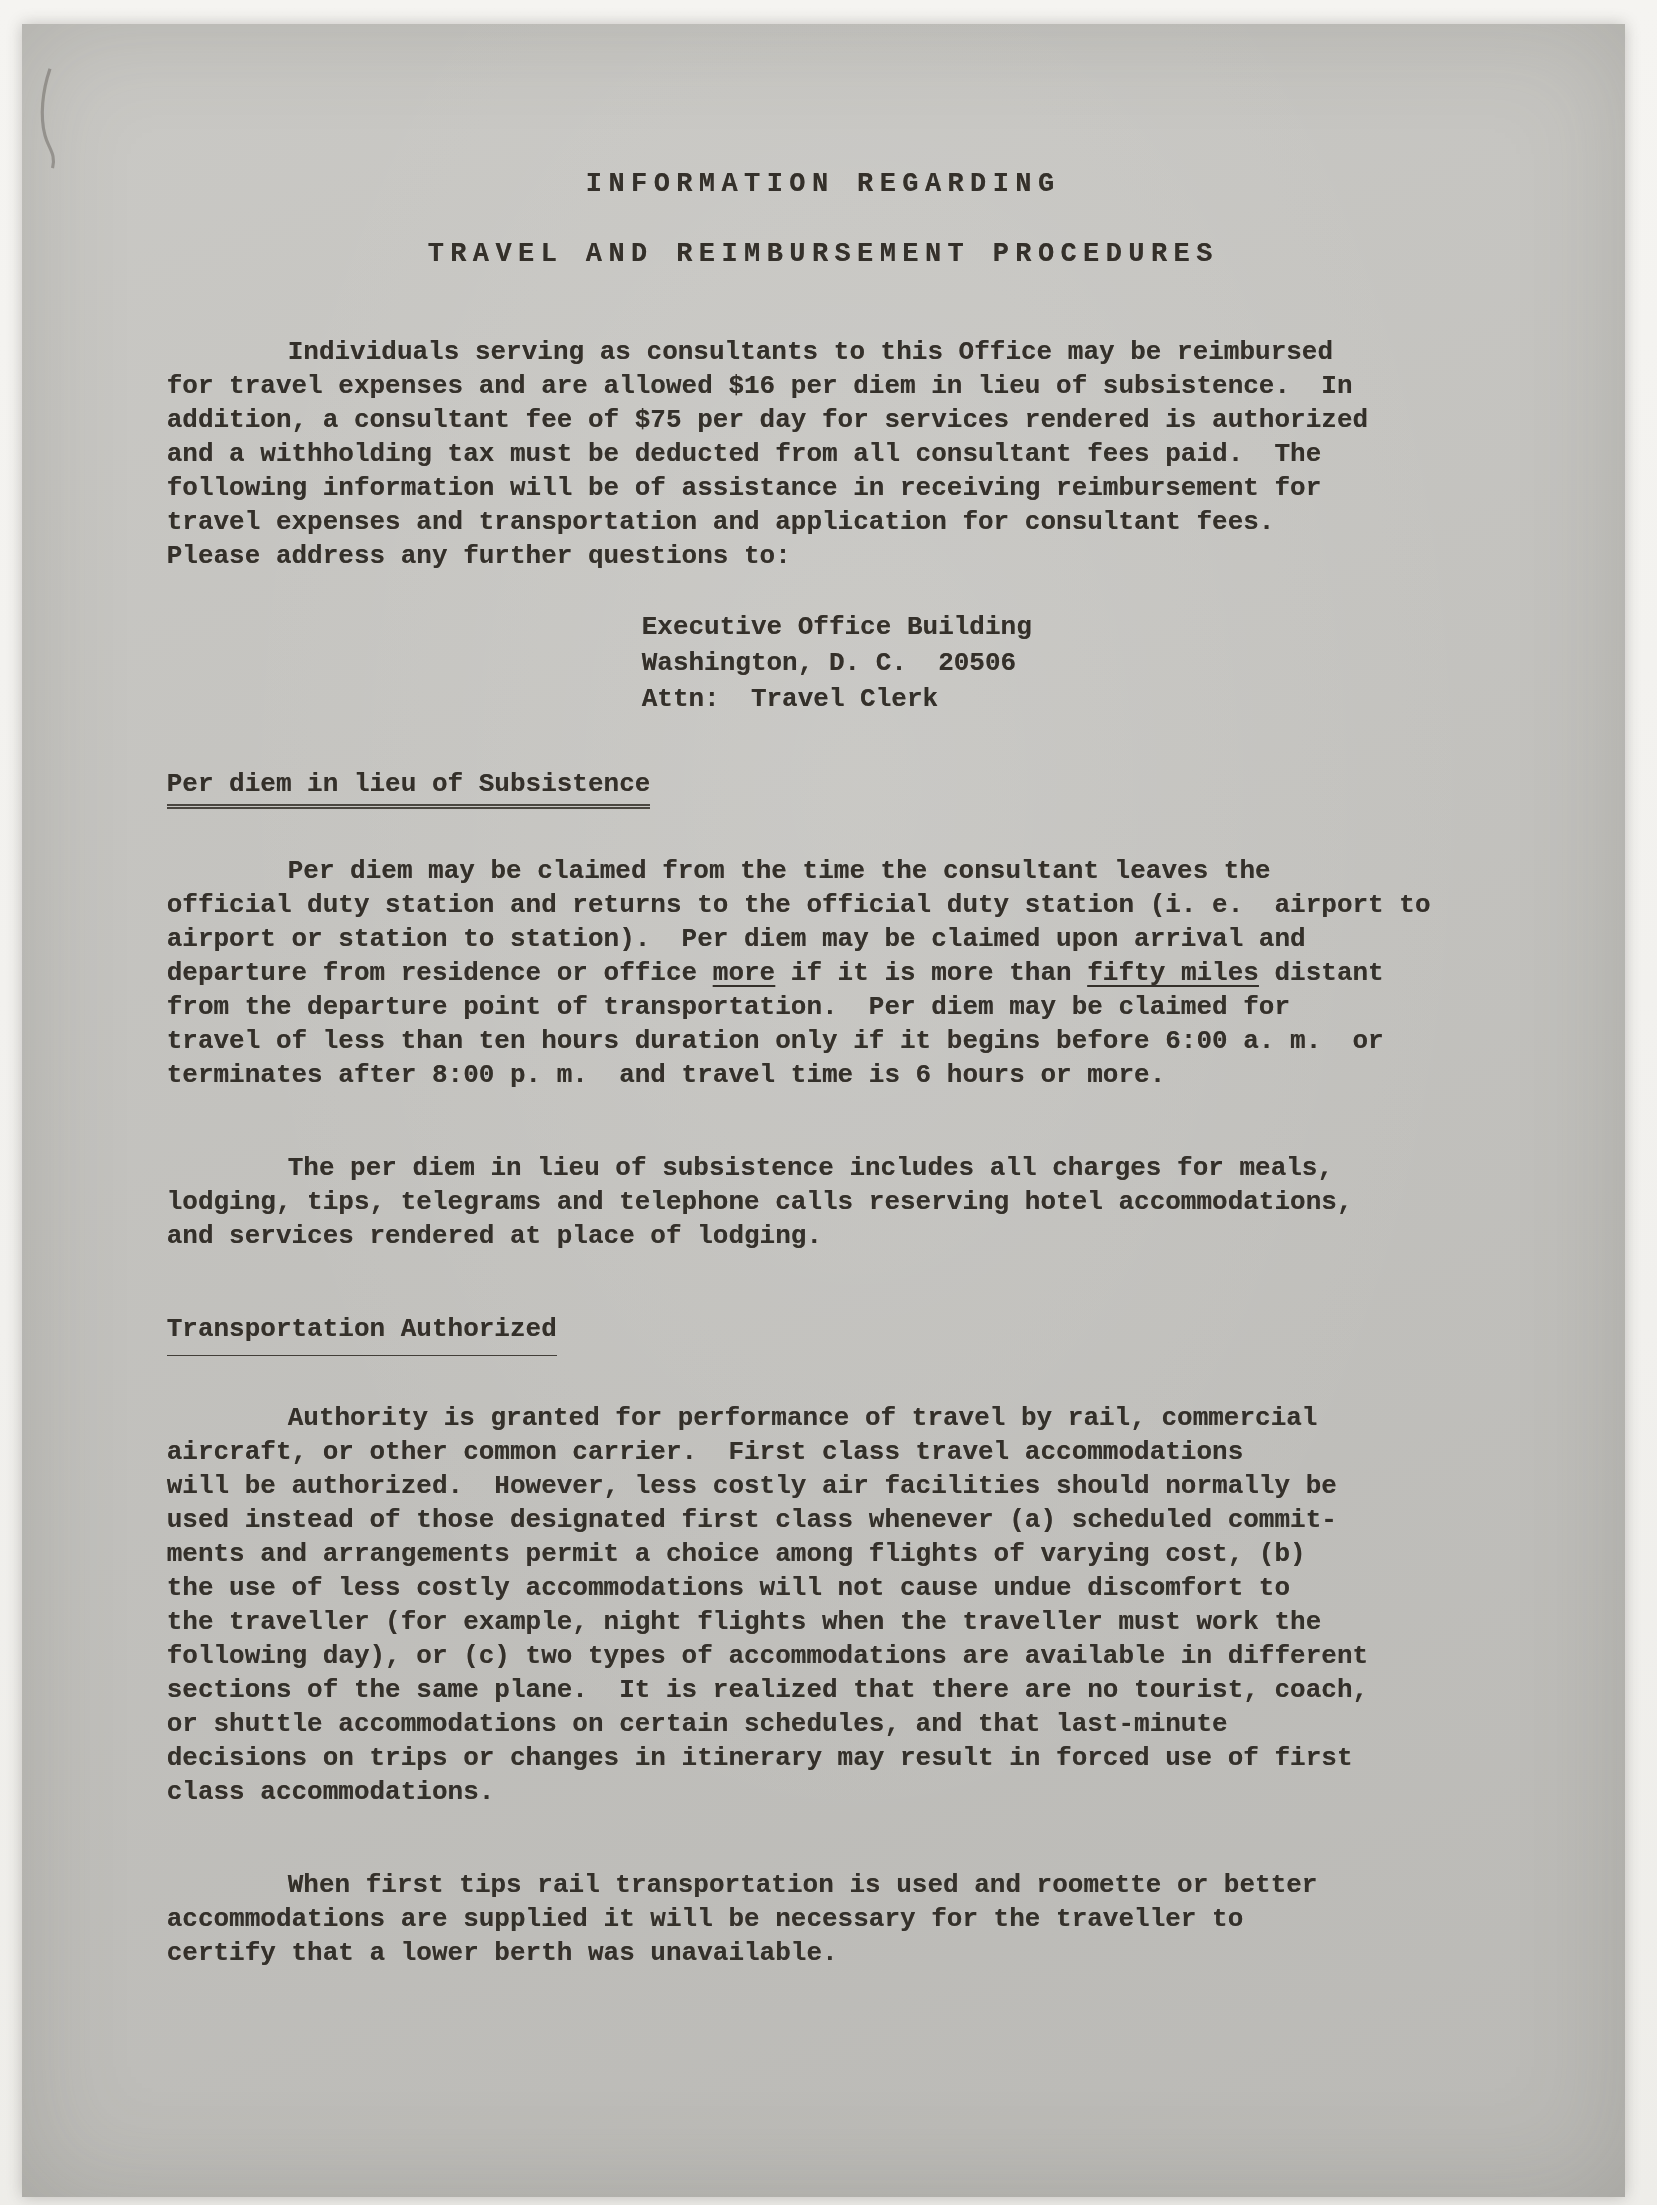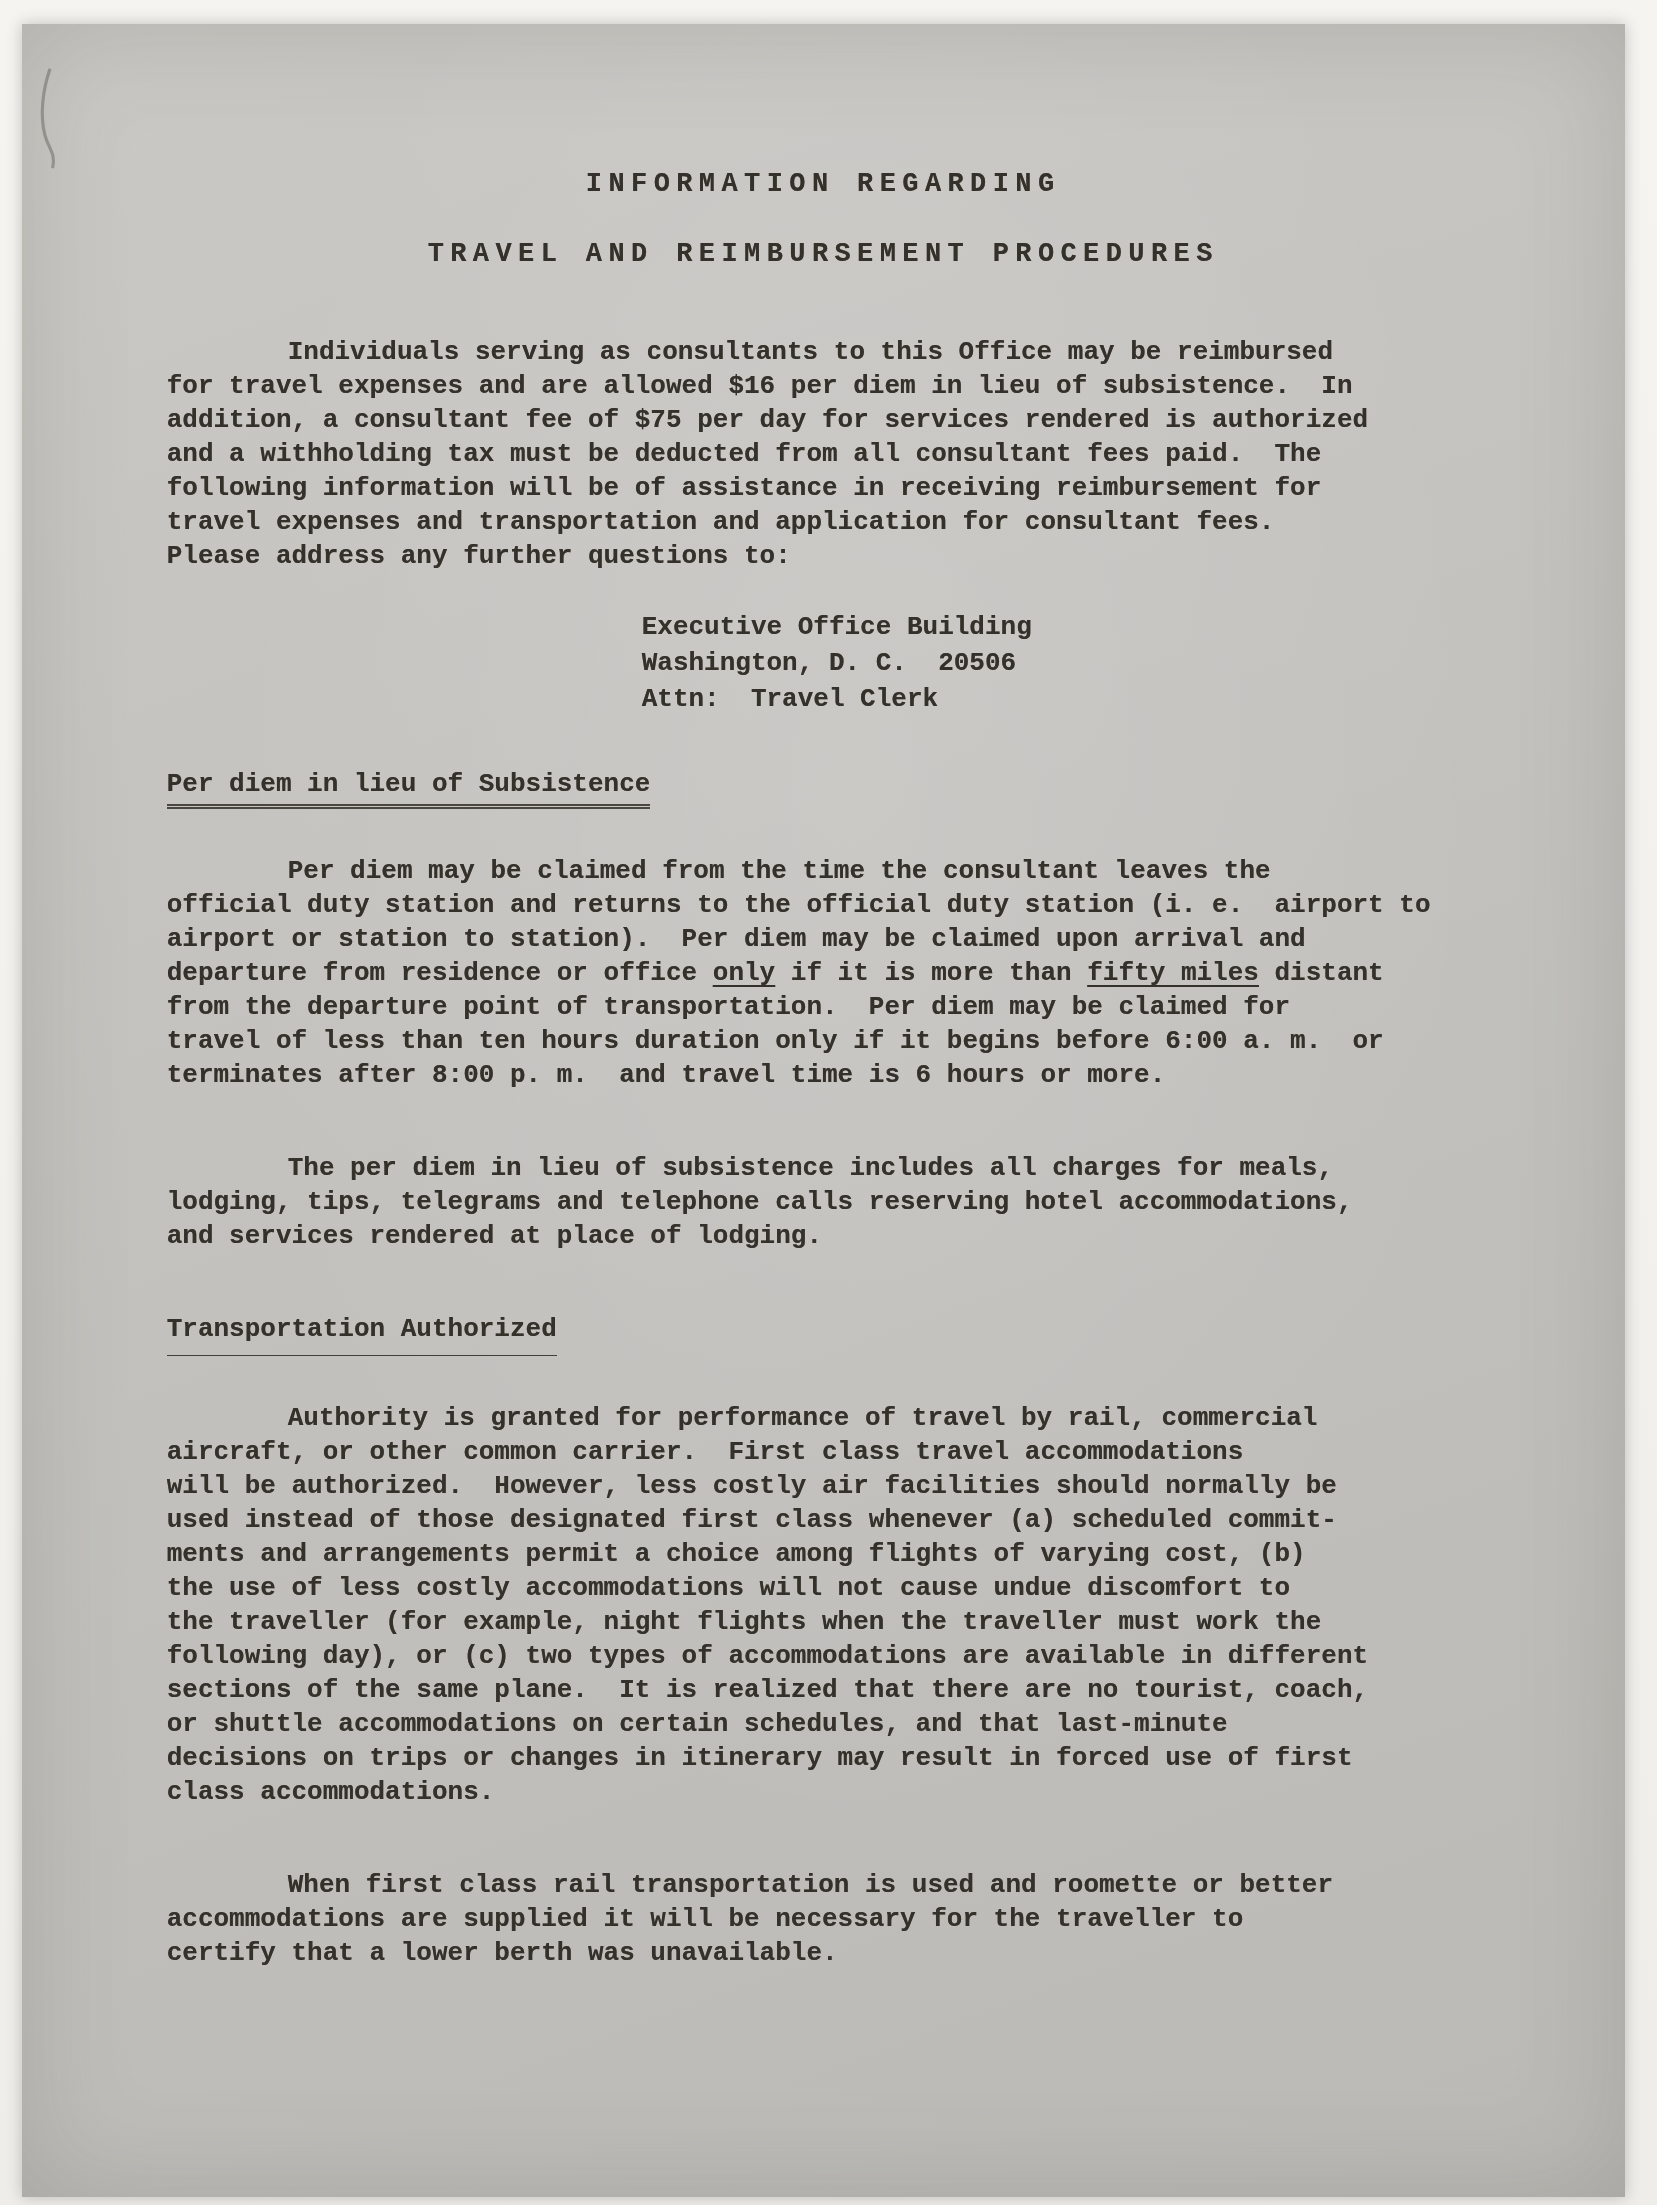--- a/index.html
+++ b/index.html
@@ -109,21 +109,21 @@
 travel expenses and transportation and application for consultant fees.
 Please address any further questions to:</p>
 
     <div class="address"><div>Executive Office Building</div><div>Washington, D. C.  20506</div><div>Attn:  Travel Clerk</div></div>
 
     <h2 class="section-heading"><span class="hu hu-double">Per diem in lieu of Subsistence</span></h2>
 
     <p class="para indent"><span>Per diem may be claimed from the time the consultant leaves the
 official duty station and returns to the official duty station (i. e.  airport to
 airport or station to station).  Per diem may be claimed upon arrival and
-departure from residence or office </span><span class="u">only</span><span> if it is more than </span><span class="u">fifty miles</span><span> distant
+departure from residence or office </span><span class="u">more</span><span> if it is more than </span><span class="u">fifty miles</span><span> distant
 from the departure point of transportation.  Per diem may be claimed for
 travel of less than ten hours duration only if it begins before 6:00 a. m.  or
 terminates after 8:00 p. m.  and travel time is 6 hours or more.</span></p>
 
     <p class="para indent">The per diem in lieu of subsistence includes all charges for meals,
 lodging, tips, telegrams and telephone calls reserving hotel accommodations,
 and services rendered at place of lodging.</p>
 
     <h2 class="section-heading"><span class="hu">Transportation Authorized</span></h2>
 
@@ -133,19 +133,19 @@
 used instead of those designated first class whenever (a) scheduled commit-
 ments and arrangements permit a choice among flights of varying cost, (b)
 the use of less costly accommodations will not cause undue discomfort to
 the traveller (for example, night flights when the traveller must work the
 following day), or (c) two types of accommodations are available in different
 sections of the same plane.  It is realized that there are no tourist, coach,
 or shuttle accommodations on certain schedules, and that last-minute
 decisions on trips or changes in itinerary may result in forced use of first
 class accommodations.</p>
 
-    <p class="para indent">When first class rail transportation is used and roomette or better
+    <p class="para indent">When first tips rail transportation is used and roomette or better
 accommodations are supplied it will be necessary for the traveller to
 certify that a lower berth was unavailable.</p>
 
   </div>
 </div>
 
 
 </body></html>

